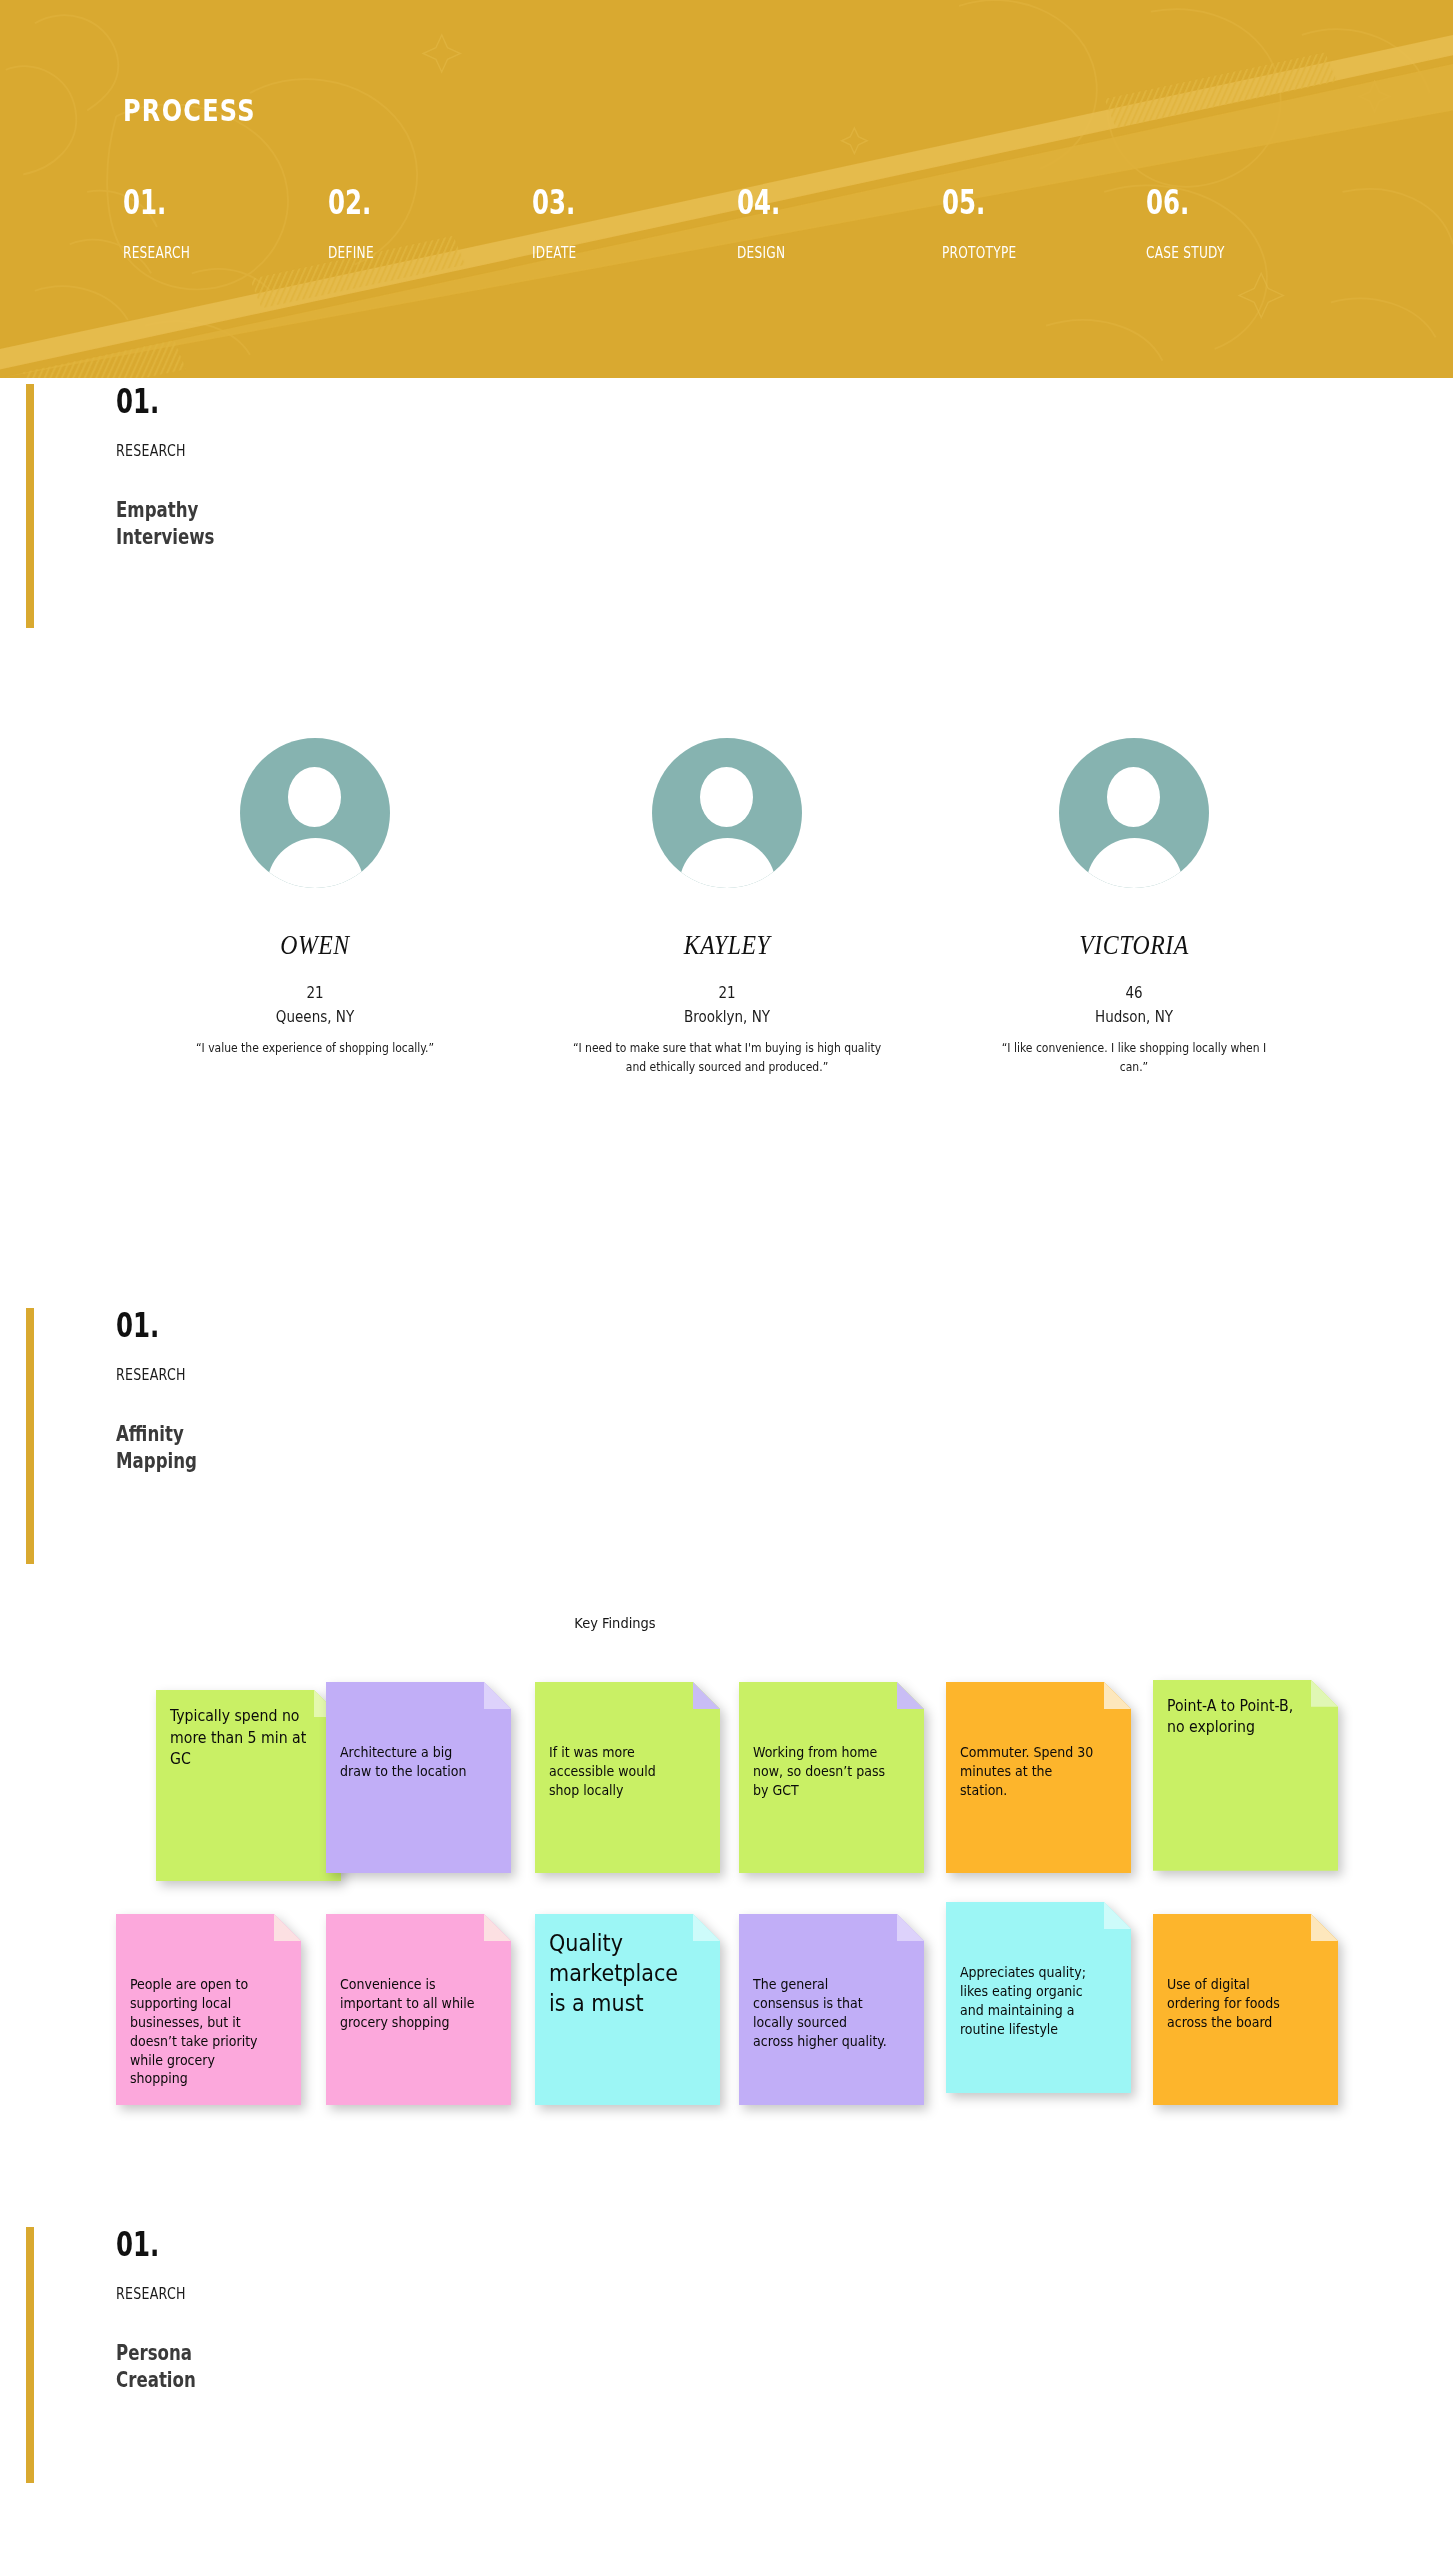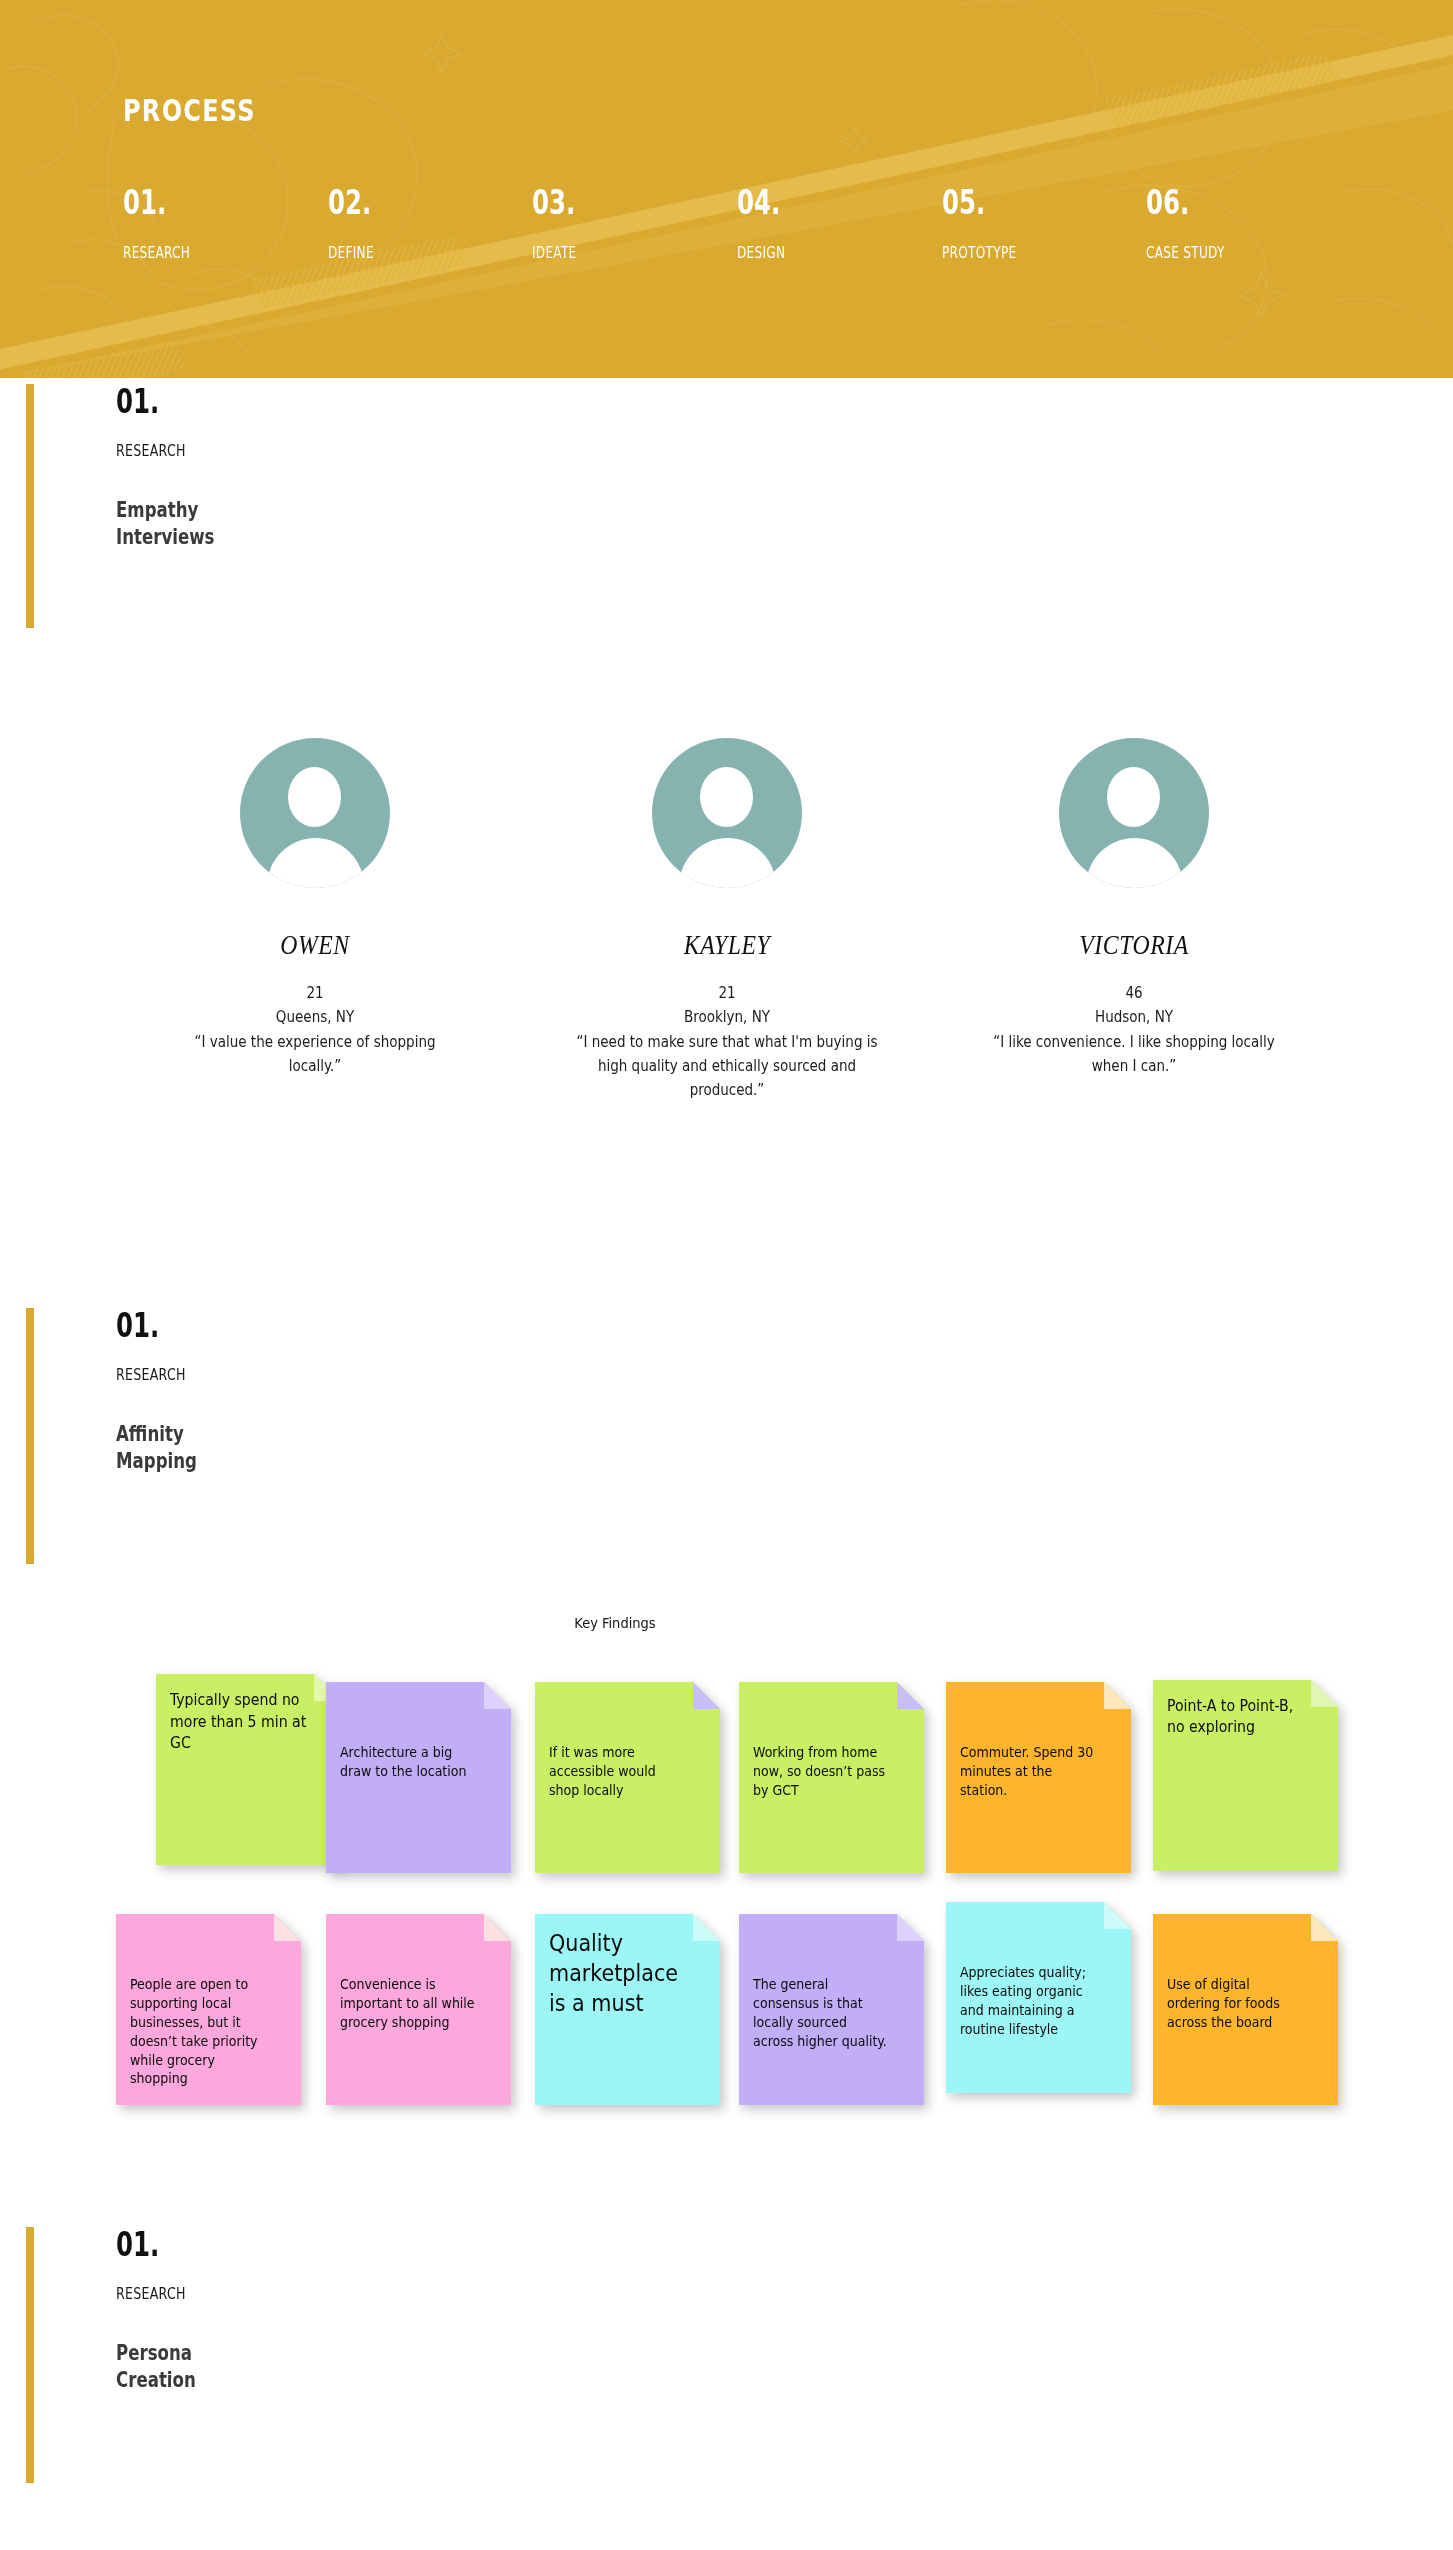--- a/index.html
+++ b/index.html
@@ -190,23 +190,23 @@
     transform: scaleX(0.88);
   }
   .p-meta {
     margin-top: 20px;
     font-family: "Liberation Sans Narrow", "DejaVu Sans Condensed", "Liberation Sans", sans-serif;
     font-size: 15px;
     line-height: 1.62;
     color: #1b1b1b;
   }
   .p-quote {
-    margin-top: 0;
-    font-family: "Liberation Sans Narrow", "DejaVu Sans Condensed", "Liberation Sans", sans-serif;
-    font-size: 15px;
+    margin-top: 9px;
+    font-family: "Liberation Sans Narrow", "DejaVu Sans Condensed", "Liberation Sans", sans-serif;
+    font-size: 12px;
     line-height: 1.62;
     color: #1b1b1b;
     padding: 0 21px;
   }
 
   
   .key-findings {
     position: absolute;
     left: 0;
     top: 1615px;
@@ -391,21 +391,21 @@
       <div class="sh-kicker">RESEARCH</div>
       <div class="sh-title">Affinity
 Mapping</div>
     </div>
   </div>
 
   <div class="key-findings">Key Findings</div>
 
   <div class="notes-grid">
 
-    <div class="note" style="left:116px; top:0px;padding-left:40px;">
+    <div class="note" style="left:116px; top:16px;padding-left:40px;">
       <div class="note-shape">
         <div class="note-bg" style="background: rgb(201, 240, 101);"></div>
         <div class="note-fold" style="background: rgb(228, 248, 174);"></div>
         <div class="note-text">Typically spend no more than 5 min at GC</div>
       </div>
     </div>
     <div class="note" style="left:326px; top:8.1px;">
       <div class="note-shape">
         <div class="note-bg" style="background: rgb(193, 174, 247);"></div>
         <div class="note-fold" style="background: rgb(221, 210, 251);"></div>

